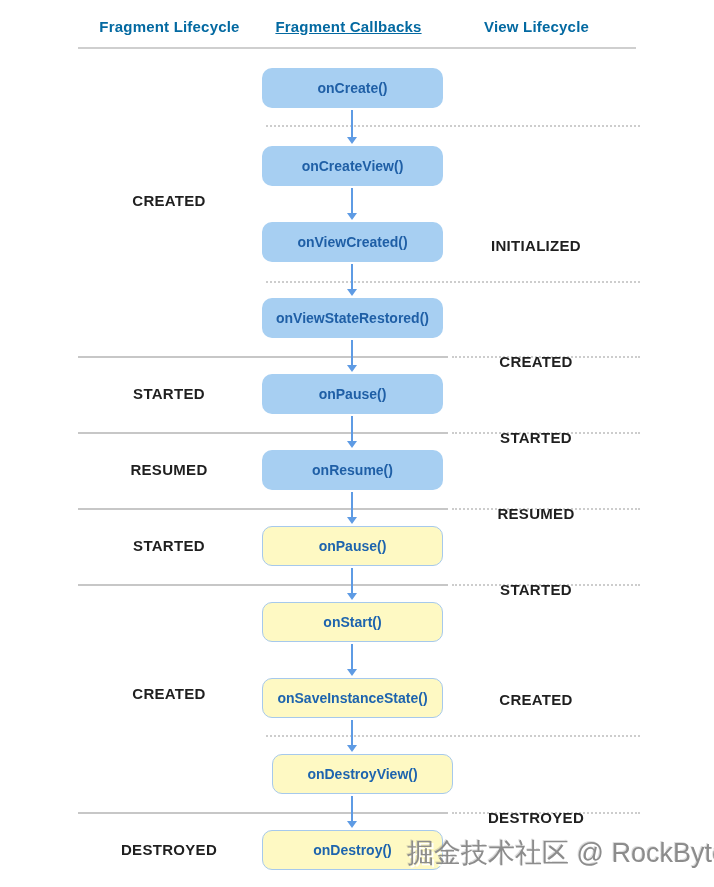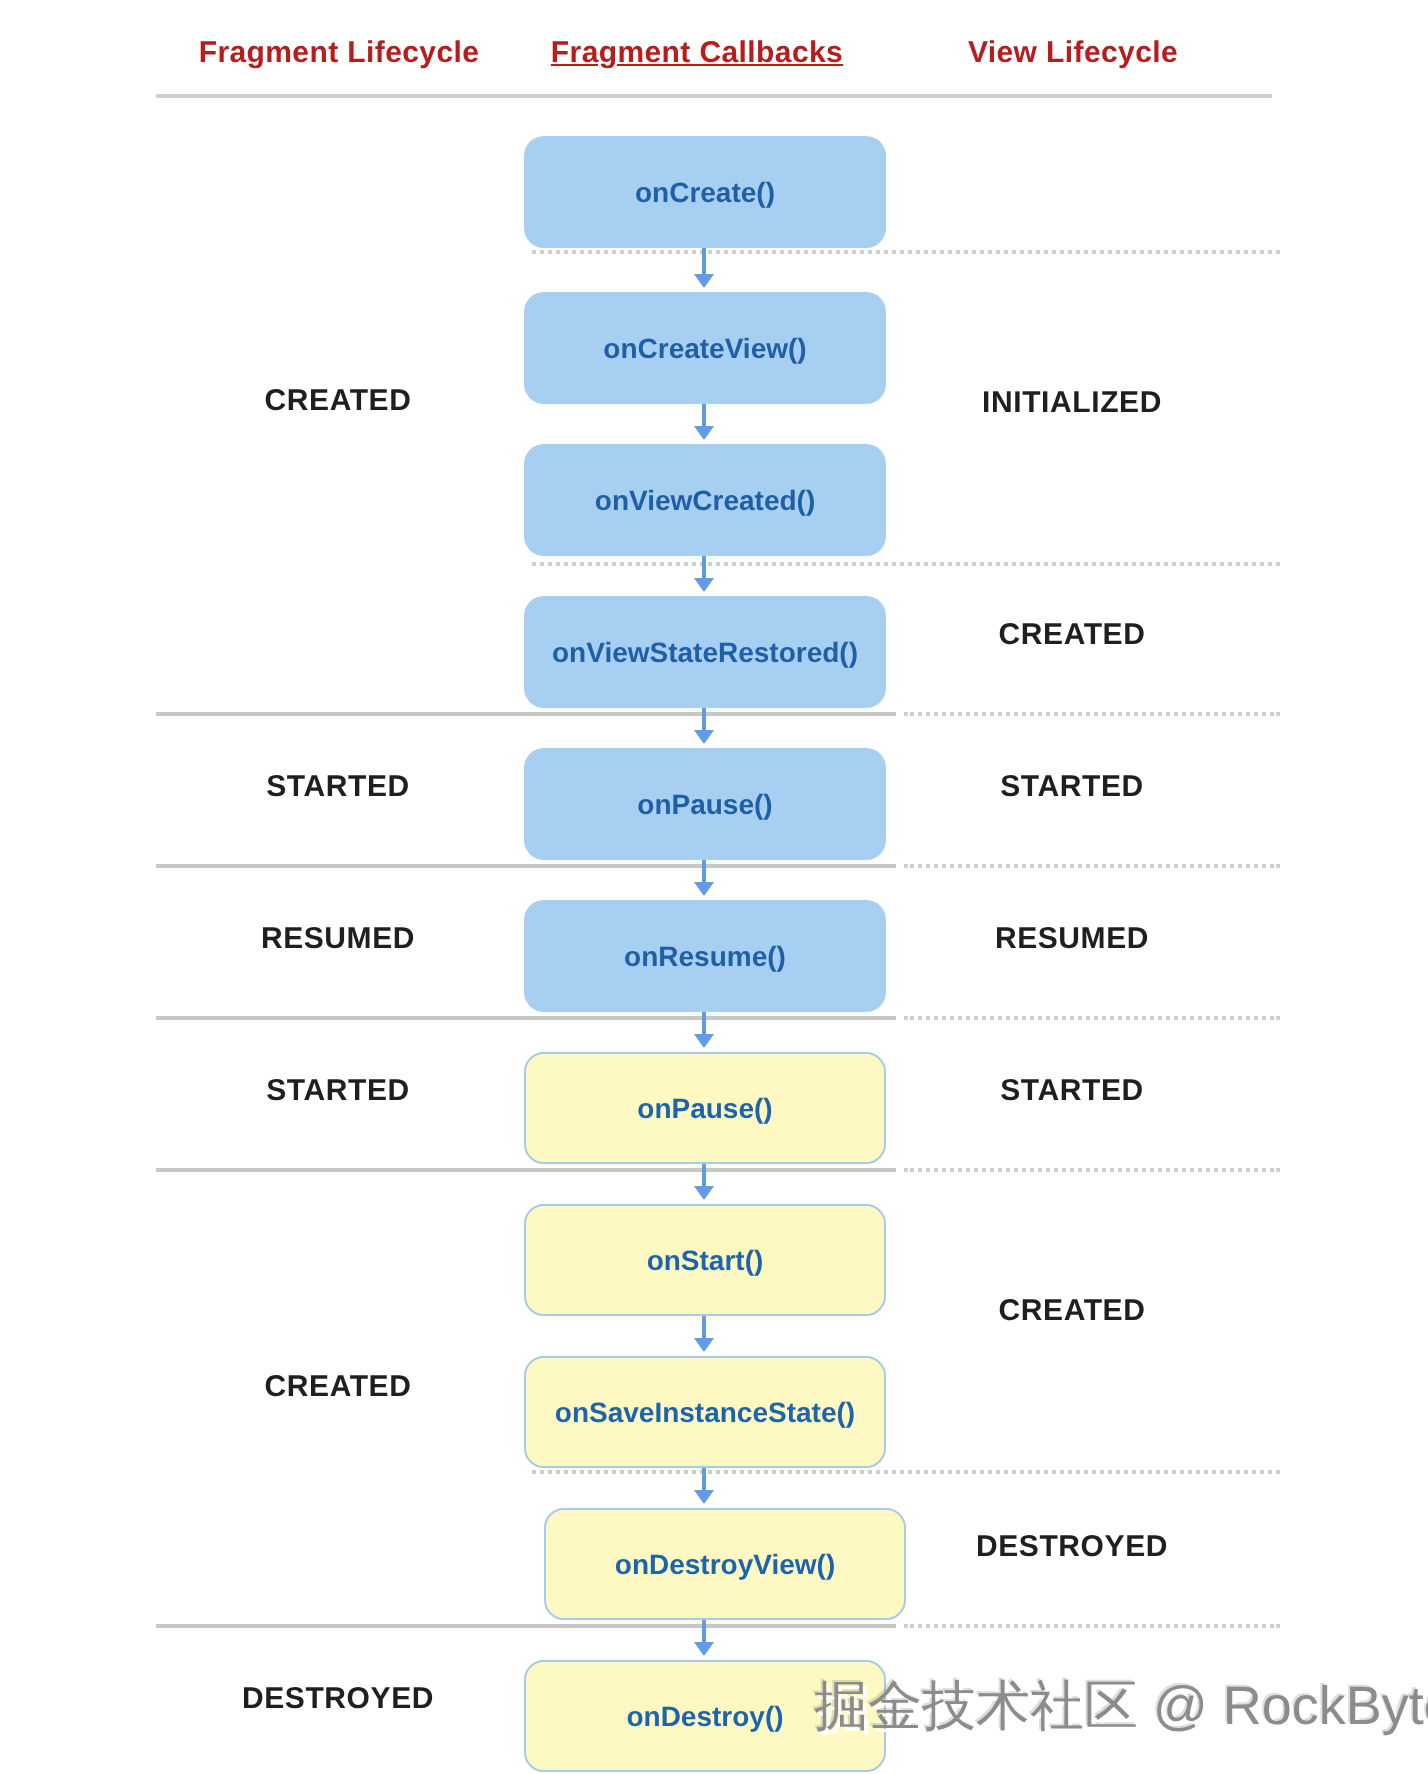--- a/index.html
+++ b/index.html
@@ -2,45 +2,45 @@
 <html><head>
 <meta charset="utf-8">
 <style>
   html,body{margin:0;padding:0;background:#fff;}
   #stage{
     position:relative;width:714px;height:887px;background:#ffffff;overflow:hidden;
     font-family:"Liberation Sans","DejaVu Sans",sans-serif;
   }
   .col-title{
     position:absolute;top:18px;width:181px;text-align:center;
-    font-size:15px;font-weight:bold;color:#b91c1c;letter-spacing:.2px;
+    font-size:15px;font-weight:bold;color:#0369a1;letter-spacing:.2px;
   }
   .hrule{position:absolute;height:2px;background:#cfcfcf;}
   .dotline{position:absolute;height:0;border-top:2px dotted #cdcdcd;}
   .divider-solid{position:absolute;height:2px;background:#c7c7c7;}
   .cb-box{
-    position:absolute;left:262px;width:181px;height:56px;border-radius:10px;
+    position:absolute;left:262px;width:181px;height:40px;border-radius:10px;
     display:flex;align-items:center;justify-content:center;
     font-size:14px;font-weight:bold;box-sizing:border-box;
   }
   .cb-filled{background:#a7cff2;color:#1f5fa6;}
   .cb-outlined{background:#fef9c3;border:1.5px solid #a6c9ec;color:#1d64ae;}
   .arrow{position:absolute;left:347px;width:10px;}
   .arrow .shaft{position:absolute;left:4px;top:0;width:2px;background:#5e9be4;}
   .arrow .head{
     position:absolute;left:0;bottom:0;width:0;height:0;
     border-left:5px solid transparent;border-right:5px solid transparent;
     border-top:7px solid #5e9be4;
   }
   .state-label{
     position:absolute;width:180px;text-align:center;
     font-size:15px;font-weight:bold;color:#1f1f1f;letter-spacing:.3px;
   }
   .state-left{left:79px;}
-  .state-right{left:446px;}
+  .state-right{left:446px;margin-top:44px;}
   #watermark{
     position:absolute;left:407px;top:835px;z-index:5;white-space:nowrap;
     font-size:27px;font-weight:500;color:#8c8c8c;
     text-shadow:2px 2px 0 rgba(255,255,255,.95), -1px -1px 0 rgba(120,120,120,.25);
   }
 </style>
 </head>
 <body>
 
 <div id="stage">

